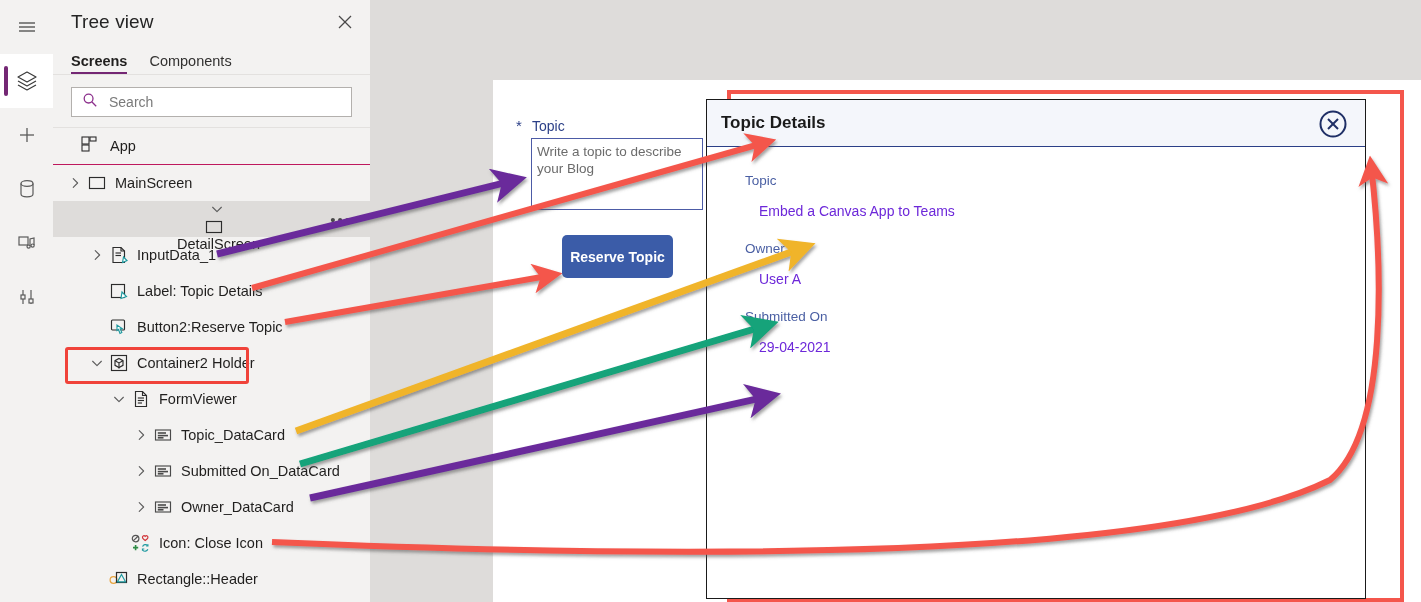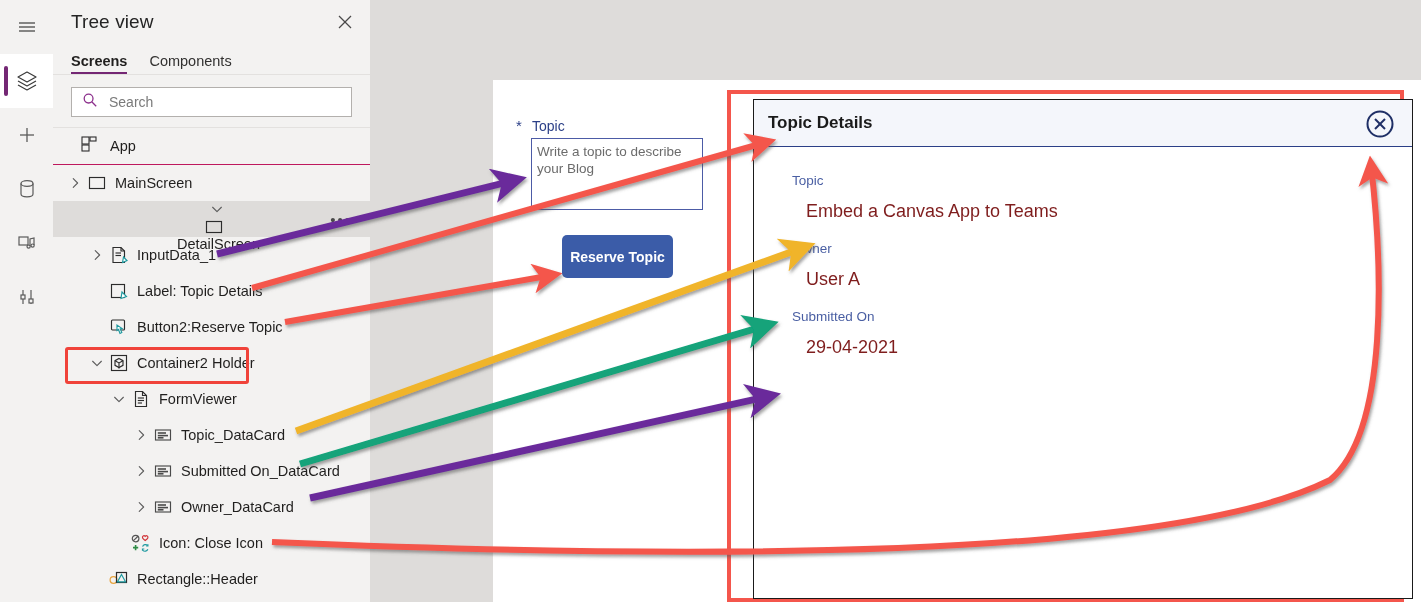--- a/index.html
+++ b/index.html
@@ -123,35 +123,35 @@
     font-size:14px; font-weight:700; font-family:"Liberation Sans", sans-serif;
     cursor:pointer;
   }
 
   
   .dlg-hl {
     position:absolute; left:727px; top:90px; width:677px; height:512px;
     border:4px solid #f4564c; box-sizing:border-box; pointer-events:none;
   }
   .dialog {
-    position:absolute; left:753px; top:99px; width:660px; height:500px;
+    position:absolute; left:706px; top:99px; width:660px; height:500px;
     border:1.5px solid #1a1a1a; background:#ffffff; box-sizing:border-box;
   }
   .dlg-header {
     height:47px; background:#f4f6fb; border-bottom:1.5px solid #2b3f87;
     display:flex; align-items:center; padding-left:14px; box-sizing:border-box;
   }
   .dlg-title { font-size:17px; font-weight:700; color:#1a1a1a; }
   .dlg-close {
     position:absolute; right:17px; top:9px; width:30px; height:30px;
     cursor:pointer; color:#1f2f66;
   }
   .dlg-body { padding:20px 0 0 38px; }
   .f-label { font-size:13.5px; color:#4a5fa3; margin-bottom:0; }
-  .f-value { font-size:18px; color:#7f1d1d; padding-left:14px; }
+  .f-value { font-size:14px; color:#6d28d9; padding-left:14px; }
   .grp { margin-bottom:7px; }
   .grp .f-label { line-height:28px; }
   .grp .f-value { line-height:33px; }
 
   
   .anno { position:absolute; inset:0; pointer-events:none; }
 </style>
 </head>
 <body>
 

